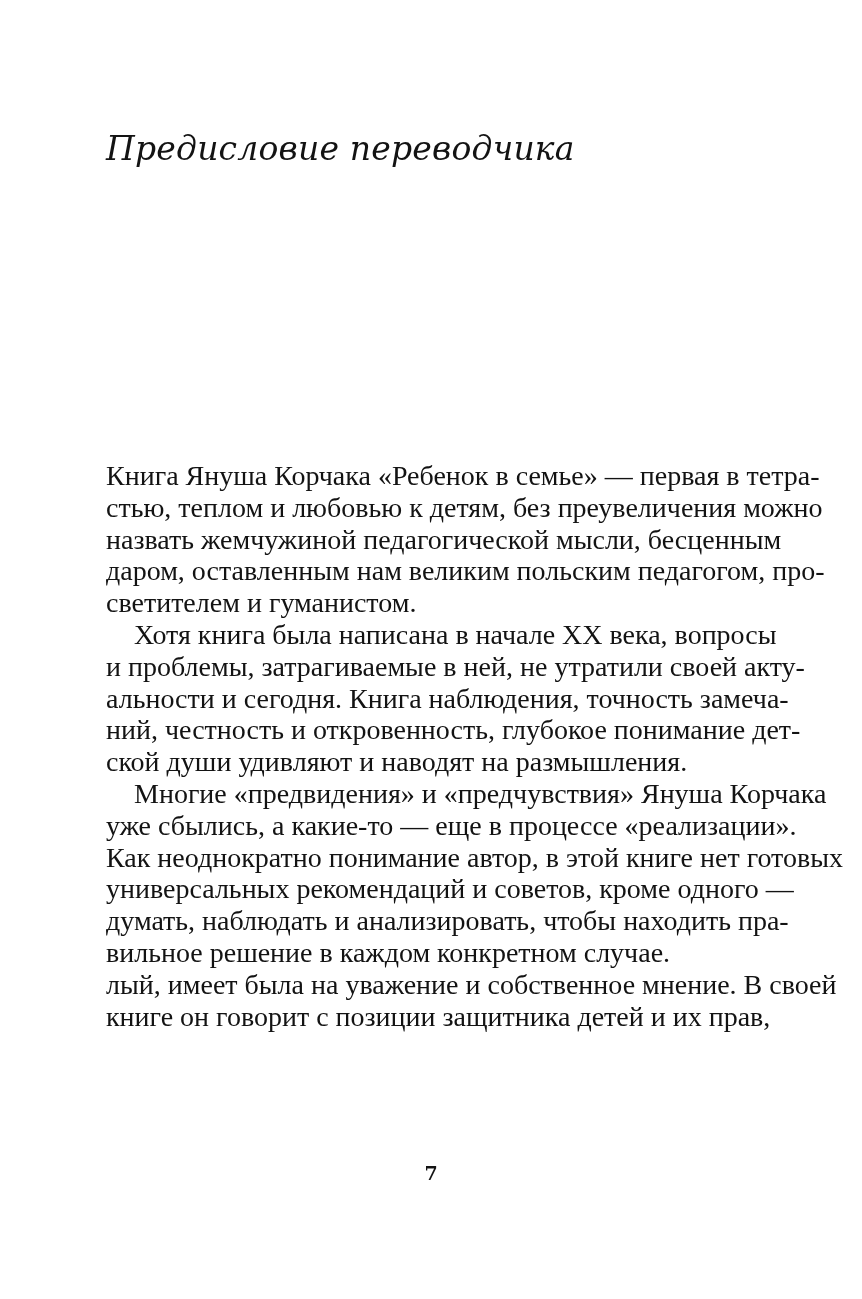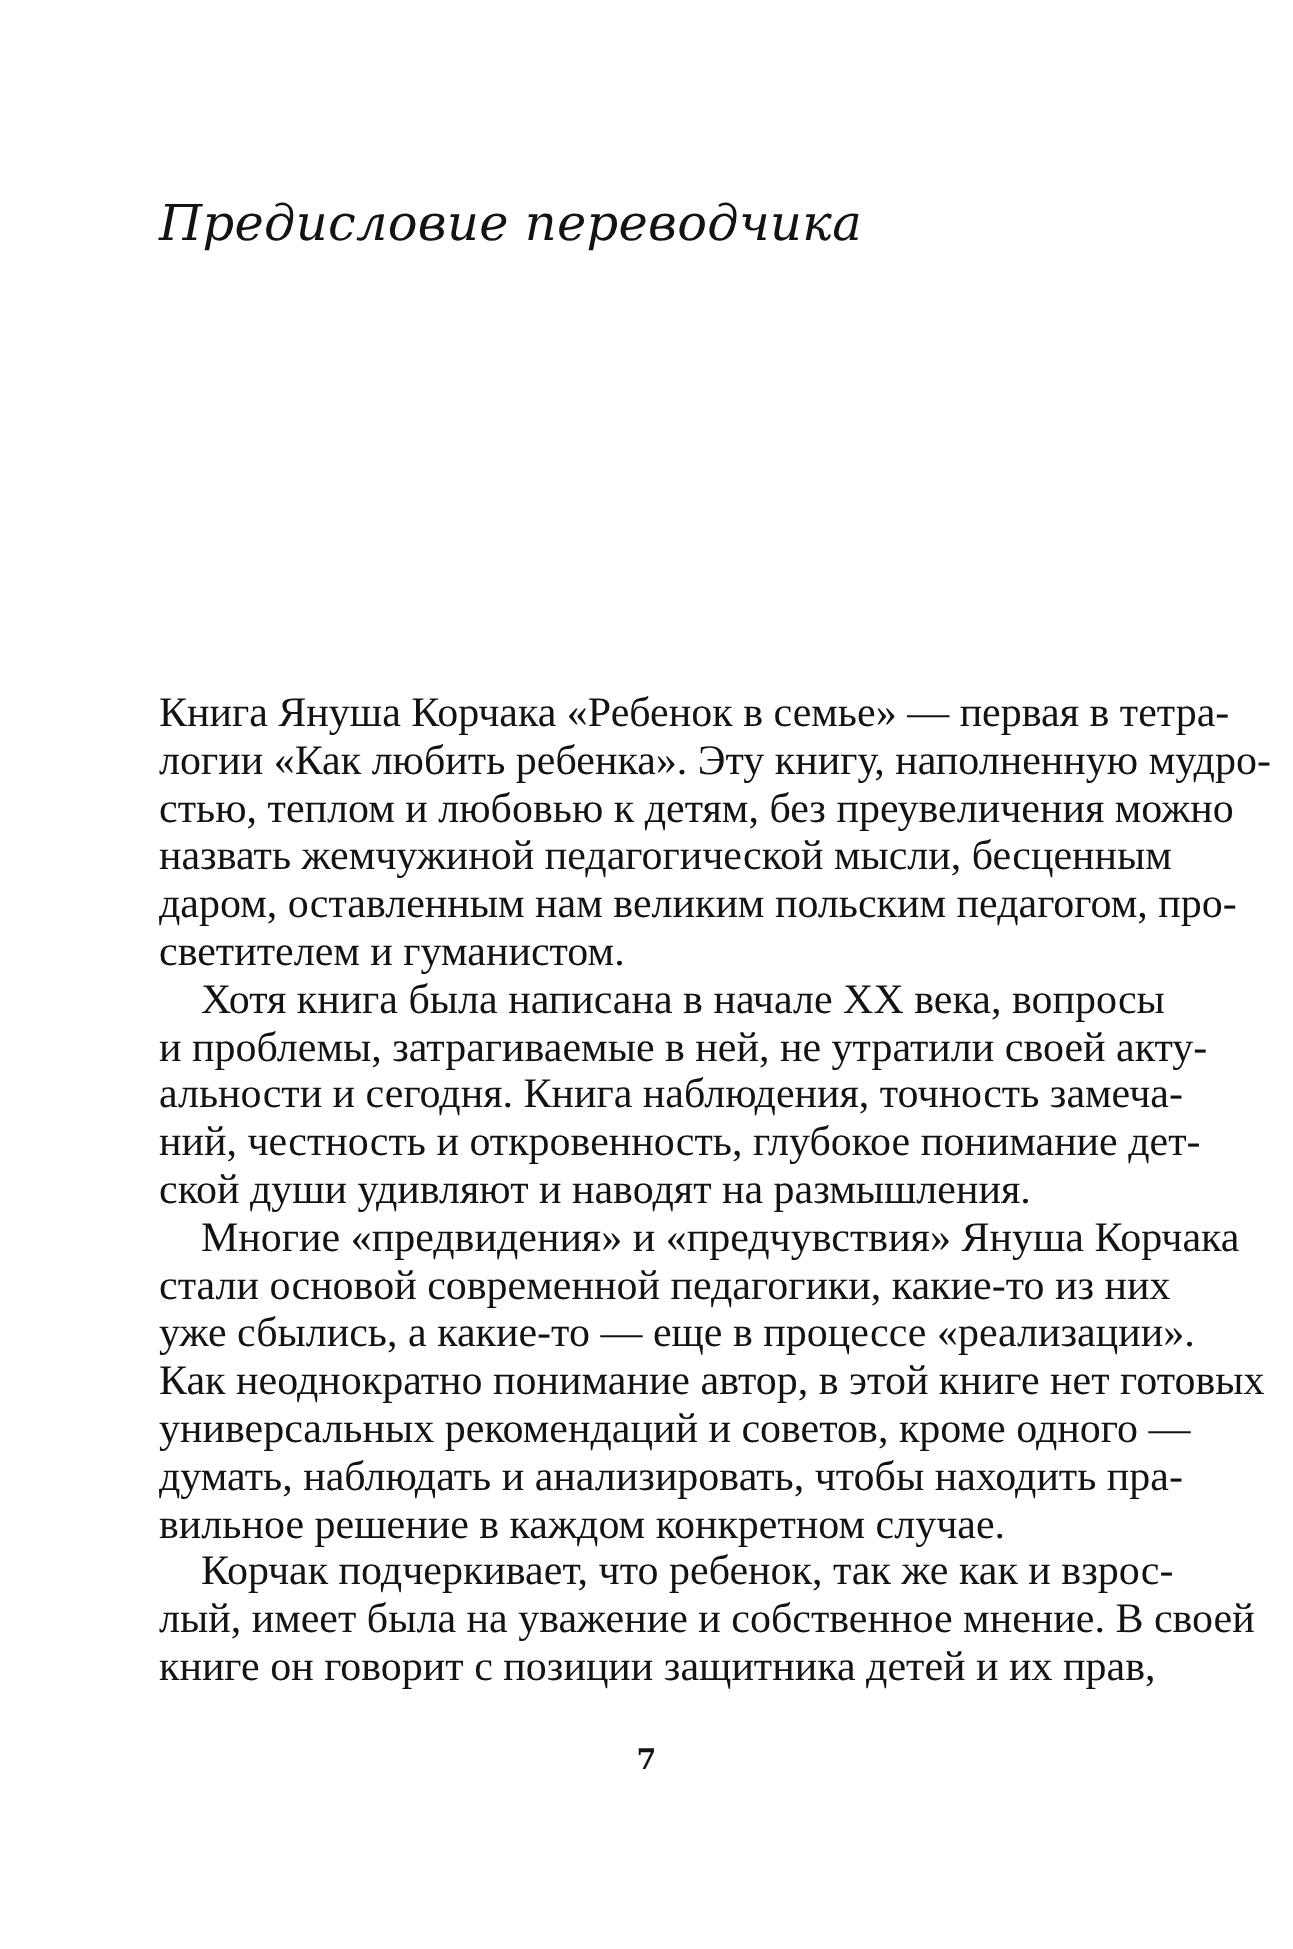--- a/index.html
+++ b/index.html
@@ -70,43 +70,40 @@
 </style>
 </head>
 <body>
 
 <div class="page">
   <h1 class="chapter-heading">Предисловие переводчика</h1>
 
   <div class="body-text">
       <div class="paragraph">
         <div class="line">Книга Януша Корчака «Ребенок в семье» — первая в тетра-</div>
-        <div class="line">логии «Как любить ребенка». Эту книгу, наполненную мудро-</div>
         <div class="line">стью, теплом и любовью к детям, без преувеличения можно</div>
         <div class="line">назвать жемчужиной педагогической мысли, бесценным</div>
         <div class="line">даром, оставленным нам великим польским педагогом, про-</div>
         <div class="line last">светителем и гуманистом.</div>
       </div>
       <div class="paragraph">
         <div class="line indent">Хотя книга была написана в начале XX века, вопросы</div>
         <div class="line">и проблемы, затрагиваемые в ней, не утратили своей акту-</div>
         <div class="line">альности и сегодня. Книга наблюдения, точность замеча-</div>
         <div class="line">ний, честность и откровенность, глубокое понимание дет-</div>
         <div class="line last">ской души удивляют и наводят на размышления.</div>
       </div>
       <div class="paragraph">
         <div class="line indent">Многие «предвидения» и «предчувствия» Януша Корчака</div>
-        <div class="line">стали основой современной педагогики, какие-то из них</div>
         <div class="line">уже сбылись, а какие-то — еще в процессе «реализации».</div>
         <div class="line">Как неоднократно понимание автор, в этой книге нет готовых</div>
         <div class="line">универсальных рекомендаций и советов, кроме одного —</div>
         <div class="line">думать, наблюдать и анализировать, чтобы находить пра-</div>
         <div class="line last">вильное решение в каждом конкретном случае.</div>
       </div>
       <div class="paragraph">
-        <div class="line indent">Корчак подчеркивает, что ребенок, так же как и взрос-</div>
         <div class="line">лый, имеет была на уважение и собственное мнение. В своей</div>
         <div class="line">книге он говорит с позиции защитника детей и их прав,</div>
       </div>
     </div>
 
   <div class="page-number">7</div>
 </div>
 
 </body></html>

